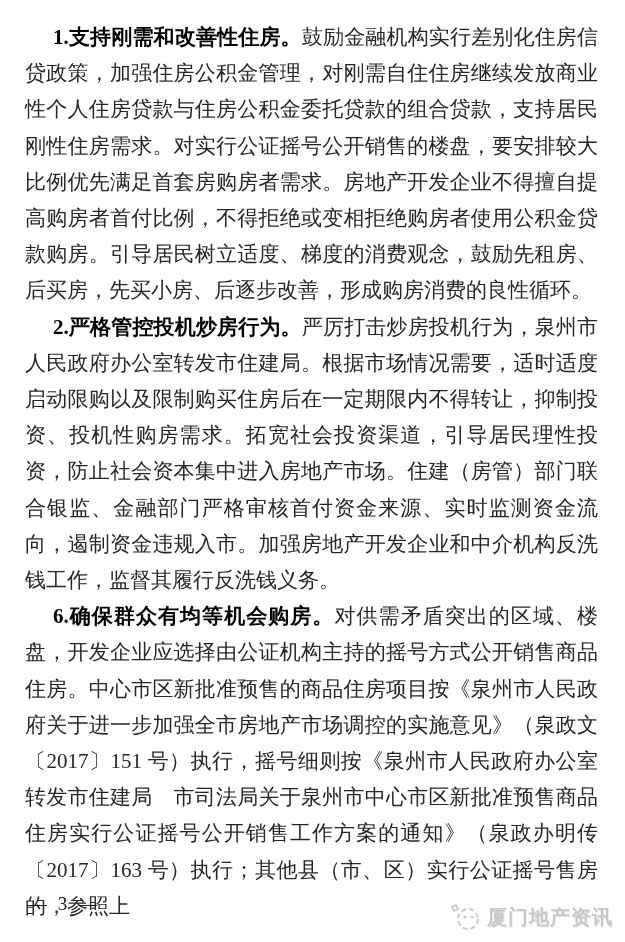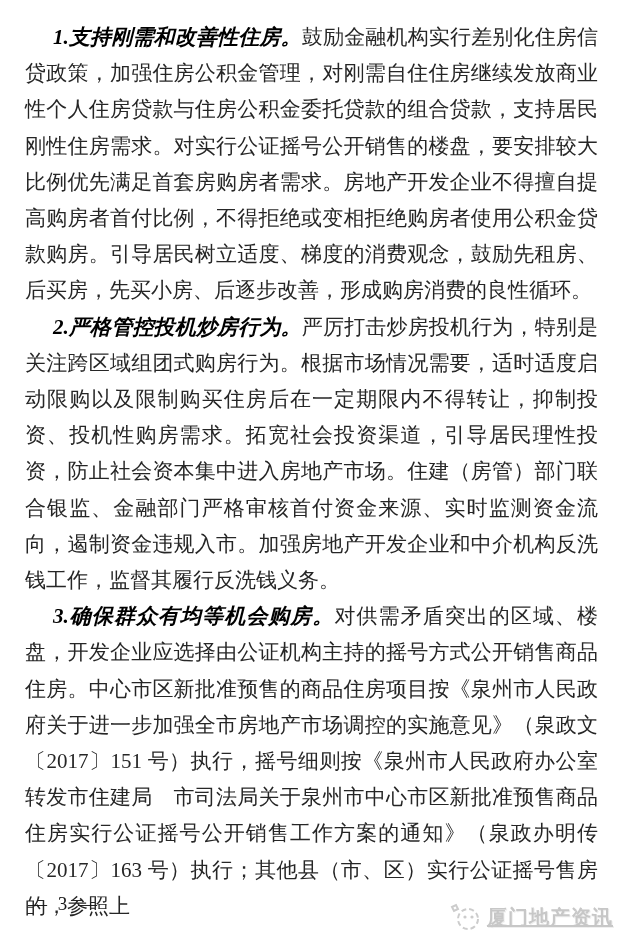--- a/index.html
+++ b/index.html
@@ -24,21 +24,20 @@
     line-break: loose;
   }
   .para {
     margin: 0;
     padding: 0;
     text-indent: 28px;
   }
   .para-lead {
     font-weight: 700;
     color: #000000;
-    font-style: italic;
   }
   .page-number {
     position: absolute;
     left: 28px;
     bottom: 27px;
     font-size: 19px;
     color: #161616;
     letter-spacing: 3px;
     white-space: nowrap;
   }
@@ -49,36 +48,35 @@
     display: flex;
     align-items: center;
     gap: 5px;
     color: #c7c7c7;
     font-weight: 700;
     font-size: 20px;
     letter-spacing: 1px;
     text-shadow: 1px 1px 0 #efefef;
     white-space: nowrap;
     user-select: none;
-    text-decoration: underline;
   }
   .wm-icon { display: inline-block; width: 34px; height: 32px; }
   .wm-icon svg { display: block; }
 </style>
 </head>
 <body>
 
 <div class="page">
 
   <div class="content">
     <p class="para"><span class="para-lead">1.支持刚需和改善性住房。</span><span>鼓励金融机构实行差别化住房信贷政策，加强住房公积金管理，对刚需自住住房继续发放商业性个人住房贷款与住房公积金委托贷款的组合贷款，支持居民刚性住房需求。对实行公证摇号公开销售的楼盘，要安排较大比例优先满足首套房购房者需求。房地产开发企业不得擅自提高购房者首付比例，不得拒绝或变相拒绝购房者使用公积金贷款购房。引导居民树立适度、梯度的消费观念，鼓励先租房、后买房，先买小房、后逐步改善，形成购房消费的良性循环。</span></p>
 
-    <p class="para"><span class="para-lead">2.严格管控投机炒房行为。</span><span>严厉打击炒房投机行为，特别是关注跨区域组团式购房行为。根据市场情况需要，适时适度启动限购以及限制购买住房后在一定期限内不得转让，抑制投资、投机性购房需求。拓宽社会投资渠道，引导居民理性投资，防止社会资本集中进入房地产市场。住建（房管）部门联合银监、金融部门严格审核首付资金来源、实时监测资金流向，遏制资金违规入市。加强房地产开发企业和中介机构反洗钱工作，监督其履行反洗钱义务。</span></p>
+    <p class="para"><span class="para-lead">2.严格管控投机炒房行为。</span><span>严厉打击炒房投机行为，泉州市人民政府办公室转发市住建局。根据市场情况需要，适时适度启动限购以及限制购买住房后在一定期限内不得转让，抑制投资、投机性购房需求。拓宽社会投资渠道，引导居民理性投资，防止社会资本集中进入房地产市场。住建（房管）部门联合银监、金融部门严格审核首付资金来源、实时监测资金流向，遏制资金违规入市。加强房地产开发企业和中介机构反洗钱工作，监督其履行反洗钱义务。</span></p>
 
-    <p class="para"><span class="para-lead">3.确保群众有均等机会购房。</span><span>对供需矛盾突出的区域、楼盘，开发企业应选择由公证机构主持的摇号方式公开销售商品住房。中心市区新批准预售的商品住房项目按《泉州市人民政府关于进一步加强全市房地产市场调控的实施意见》（泉政文〔2017〕151 号）执行，摇号细则按《泉州市人民政府办公室转发市住建局　市司法局关于泉州市中心市区新批准预售商品住房实行公证摇号公开销售工作方案的通知》（泉政办明传〔2017〕163 号）执行；其他县（市、区）实行公证摇号售房的，参照上</span></p>
+    <p class="para"><span class="para-lead">6.确保群众有均等机会购房。</span><span>对供需矛盾突出的区域、楼盘，开发企业应选择由公证机构主持的摇号方式公开销售商品住房。中心市区新批准预售的商品住房项目按《泉州市人民政府关于进一步加强全市房地产市场调控的实施意见》（泉政文〔2017〕151 号）执行，摇号细则按《泉州市人民政府办公室转发市住建局　市司法局关于泉州市中心市区新批准预售商品住房实行公证摇号公开销售工作方案的通知》（泉政办明传〔2017〕163 号）执行；其他县（市、区）实行公证摇号售房的，参照上</span></p>
   </div>
 
   <div class="page-number">— 3 —</div>
 
   <div class="watermark">
     <span class="wm-icon">
       <svg width="34" height="32" viewBox="0 0 34 32" xmlns="http://www.w3.org/2000/svg">
         <circle cx="20" cy="18" r="10" fill="none" stroke="#cccccc" stroke-width="2" stroke-dasharray="5 3"></circle>
         <circle cx="17" cy="16" r="1.6" fill="#cccccc"></circle>
         <circle cx="24" cy="16" r="1.6" fill="#cccccc"></circle>

